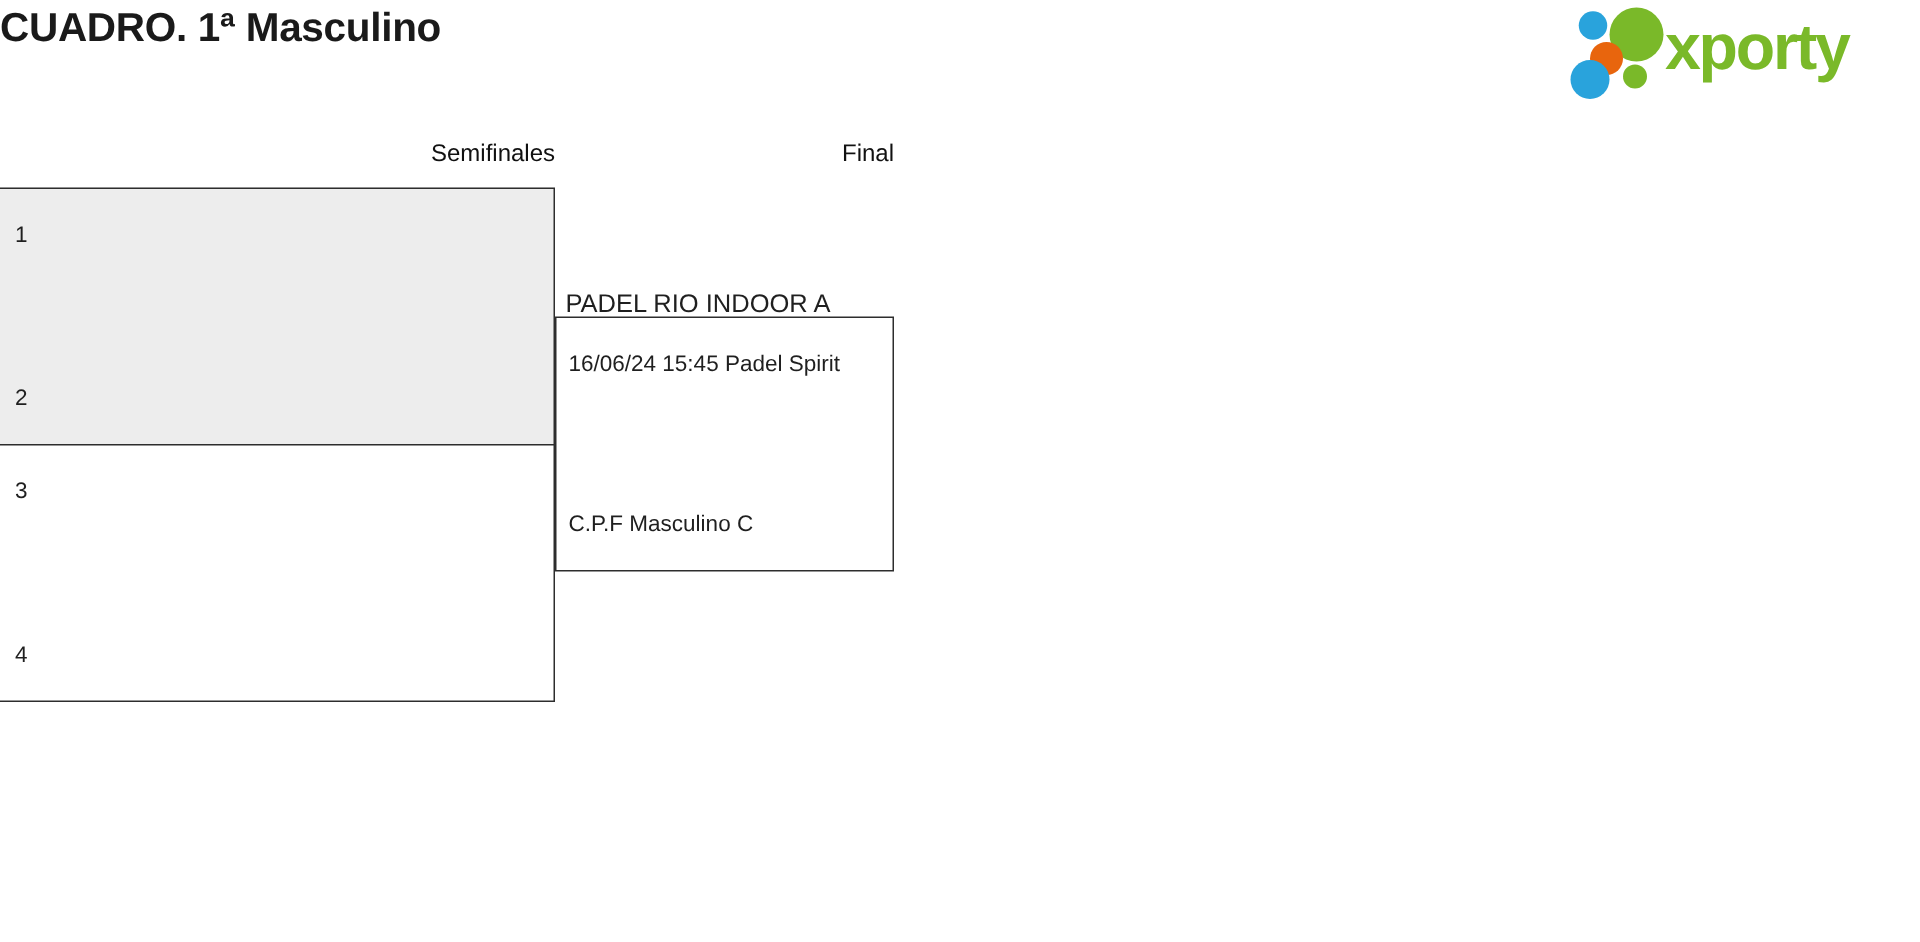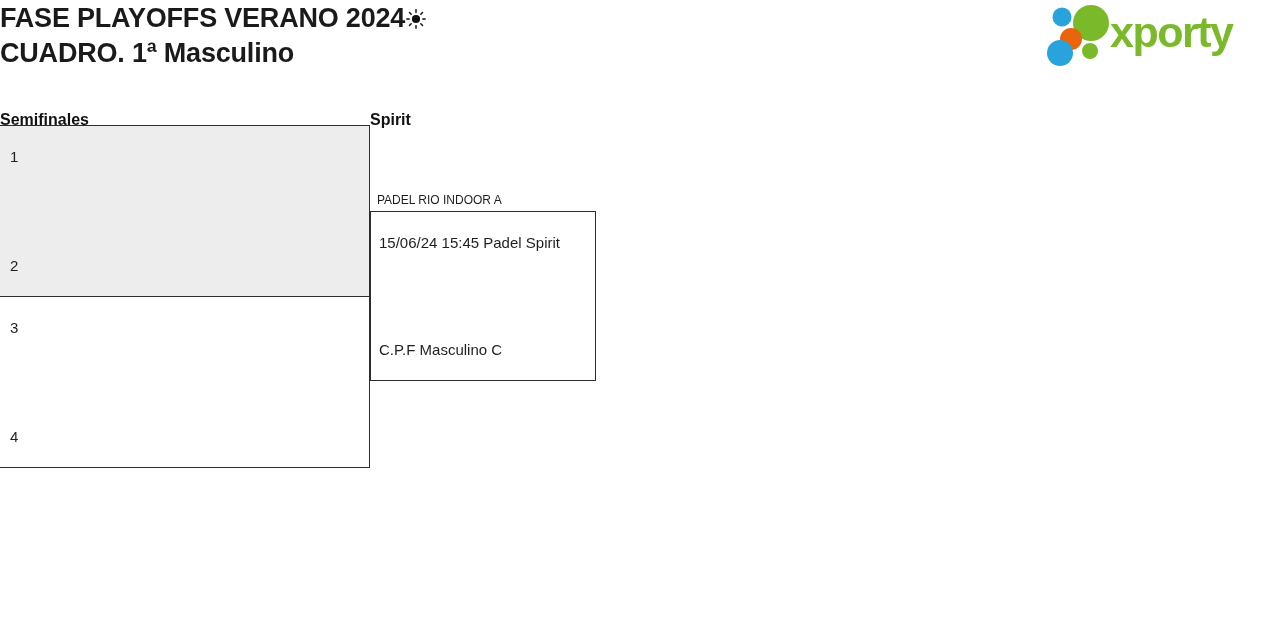--- a/index.html
+++ b/index.html
@@ -71,25 +71,24 @@
   }
 
   .round-headers {
     position: relative;
     height: 28px;
   }
   .round-header {
     position: absolute;
     top: 0;
     font-size: 16px;
-    font-weight: 700;
+    font-weight: 400;
     color: #111111;
-    text-align: left;
+    text-align: right;
     white-space: nowrap;
-    margin-top: 17px;
   }
   #round-header-0 { left: 0;   width: 370px; }
   #round-header-1 { left: 370px; width: 226px; }
 
   .bracket-body {
     position: absolute;
     top: 31px;
     left: 0;
     width: 700px;
     height: 345px;
@@ -123,83 +122,70 @@
   #match-sf2 { left: -1px; top: 171px; width: 371px; height: 172px; }
   #match-sf1 .slot, #match-sf2 .slot { padding-left: 10px; }
 
   
   #match-final { left: 370px; top: 86px; width: 226px; height: 170px; }
   #match-final .slot { padding-left: 8px; }
 
   
   .feed-label {
     position: absolute;
-    font-size: 12px;
+    font-size: 17px;
     color: #1f1f1f;
     white-space: nowrap;
   }
   #feed-final-top    { left: 377px; top: 68px; }
   #feed-final-bottom { left: 377px; top: 236px; }
 </style>
 </head>
 <body>
 
 <div id="header">
 
   <div id="title-block">
-    <span id="title-line-1"><span>FASE PLAYOFFS VERANO 2024</span><span class="sun-icon"><svg width="20" height="20" viewBox="0 0 20 20" aria-hidden="true">
-            <circle cx="10" cy="10" r="4.1" fill="#111"></circle>
-            <g stroke="#111" stroke-width="1.5" stroke-linecap="round">
-              <line x1="10" y1="0.8" x2="10" y2="3.2"></line>
-              <line x1="10" y1="16.8" x2="10" y2="19.2"></line>
-              <line x1="0.8" y1="10" x2="3.2" y2="10"></line>
-              <line x1="16.8" y1="10" x2="19.2" y2="10"></line>
-              <line x1="3.5" y1="3.5" x2="5.2" y2="5.2"></line>
-              <line x1="14.8" y1="14.8" x2="16.5" y2="16.5"></line>
-              <line x1="3.5" y1="16.5" x2="5.2" y2="14.8"></line>
-              <line x1="14.8" y1="5.2" x2="16.5" y2="3.5"></line>
-            </g>
-          </svg></span></span>
     <span id="title-line-2">CUADRO. 1ª Masculino</span>
   </div>
 
   <div id="logo">
     <svg width="64" height="62" viewBox="0 0 64 62" aria-hidden="true">
       <circle cx="45" cy="19" r="18" fill="#7ab929"></circle>
       <circle cx="16" cy="13" r="9.5" fill="#29a3dc"></circle>
       <circle cx="25" cy="35" r="11" fill="#e8650d"></circle>
       <circle cx="14" cy="49" r="13" fill="#29a3dc"></circle>
       <circle cx="44" cy="47" r="8" fill="#7ab929"></circle>
     </svg>
     <span id="logo-wordmark">xporty</span>
   </div>
 
 </div>
 
 <div id="bracket">
 
   <div class="round-headers">
     <div class="round-header" id="round-header-0">Semifinales</div>
-    <div class="round-header" id="round-header-1">Spirit</div>
+    <div class="round-header" id="round-header-1">Final</div>
   </div>
 
   <div class="bracket-body">
 
     <div class="match-box highlight" id="match-sf1">
       <div class="slot slot-top">1</div>
       <div class="slot slot-bottom">2</div>
     </div>
 
     <div class="match-box" id="match-sf2">
       <div class="slot slot-top">3</div>
       <div class="slot slot-bottom">4</div>
     </div>
 
     <div class="feed-label" id="feed-final-top">PADEL RIO INDOOR A</div>
     <div class="feed-label" id="feed-final-bottom">C.P.F Masculino C</div>
 
     <div class="match-box" id="match-final">
-      <div class="slot slot-top">15/06/24 15:45 Padel Spirit</div>
+      <div class="slot slot-top">16/06/24 15:45 Padel Spirit</div>
       <div class="slot slot-bottom">C.P.F Masculino C</div>
     </div>
 
   </div>
 </div>
 
 </body></html>

